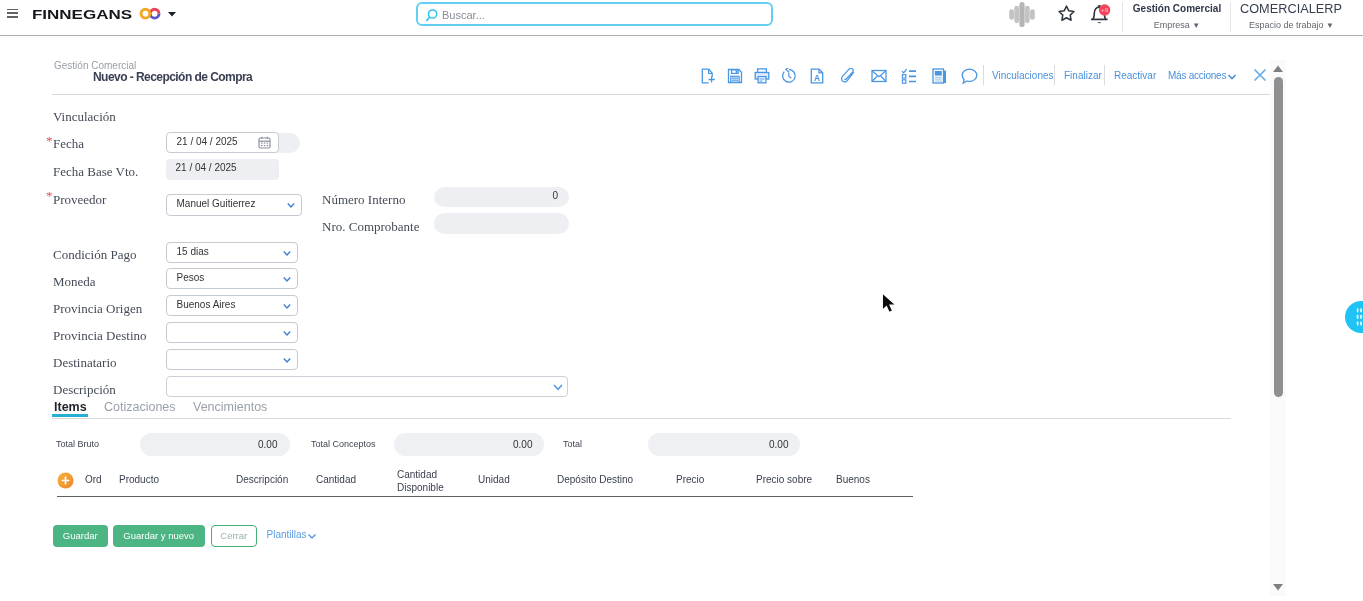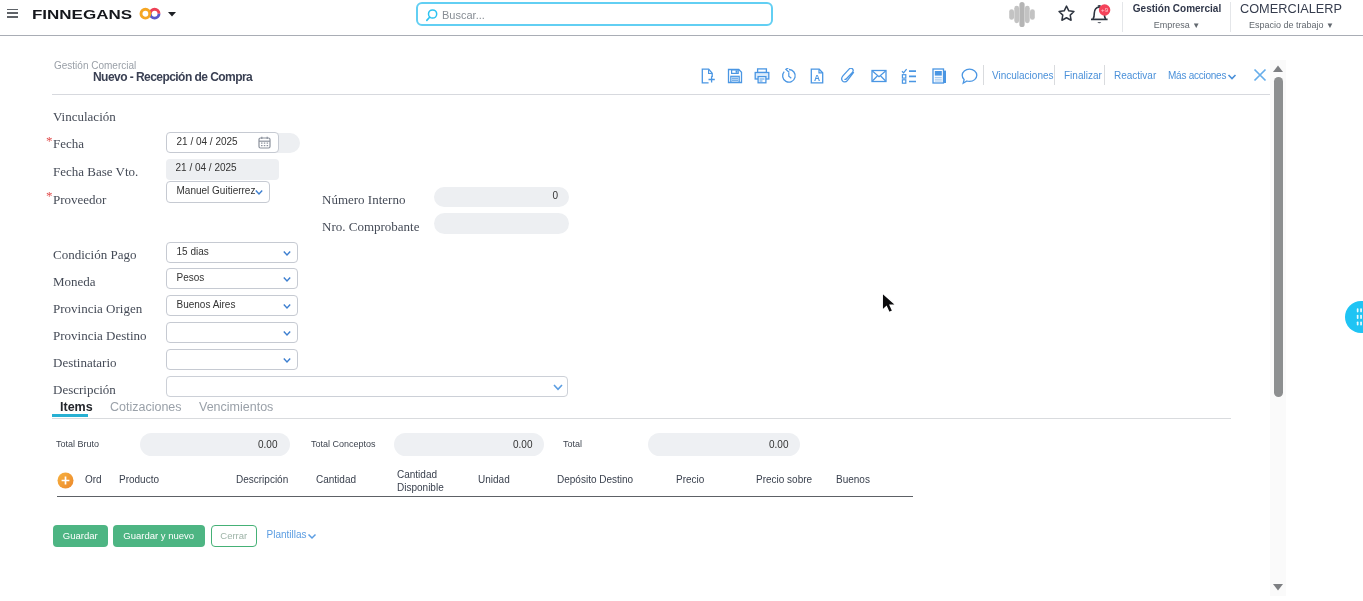--- a/index.html
+++ b/index.html
@@ -30,21 +30,21 @@
 .lbl { position:absolute; font-size:13px; color:#454b57;font-family:Liberation Serif, serif; }
 .req { color:#e14b4b; }
 .pill { position:absolute; background:#edeff2; border-radius:10.5px; }
 .inp { position:absolute; background:#fff; border:1px solid #c6cad2; border-radius:4px; }
 .ginp { position:absolute; background:#edeff2; border-radius:4px; }
 .ival { font-size:10px; color:#333; position:absolute; left:9.5px; top:3px; white-space:nowrap; }
 .chev { position:absolute; width:8px; height:8px; }
 
 
 #tabbar { position:absolute; left:52px; top:417.5px; width:1179px; height:1px; background:#d9dbde; }
-.tab { position:absolute; top:400px; font-size:12.5px; color:#9aa1a9;margin-left:6px; }
+.tab { position:absolute; top:400px; font-size:12.5px; color:#9aa1a9; }
 #tab-items { left:54px; color:#23262c; font-weight:bold; }
 #tab-underline { position:absolute; left:52px; top:414px; width:36px; height:3px; background:#27b0d3; }
 
 
 .tlbl { position:absolute; font-size:9px; color:#3f4550; top:439px; }
 .tpill { position:absolute; top:433px; height:23px; background:#eef0f3; border-radius:11.5px; }
 .tval { position:absolute; top:444px; font-size:10px; color:#333; transform:translateY(-50%); }
 
 
 .th { position:absolute; font-size:10px; color:#3a414e; top:474px; }
@@ -217,21 +217,21 @@
   </svg>
 </div>
 
 <span class="lbl" style="left:53px; top:163.5px">Fecha Base Vto.</span>
 <div class="ginp" style="left:166px; top:158.5px; width:113px; height:21px;">
   <span class="ival">21 / 04 / 2025</span>
   </div>
 
 <span class="lbl" style="left:46px; top:188px"><span class="req">*</span></span>
 <span class="lbl" style="left:53px; top:191.5px">Proveedor</span>
-<div class="inp" style="left:166px; top:181px; width:104px; height:21.5px;">
+<div class="inp" style="left:166px; top:194px; width:136px; height:21.5px;">
   <span class="ival">Manuel Guitierrez</span>
   <svg class="chev" style="right:6px; top:7px" viewBox="0 0 8 8">
     <path d="M0.8 1.6 L4 5 L7.2 1.6" fill="none" stroke="#3d7fd0" stroke-width="1.4"></path>
     </svg>
 </div>
 
 <span class="lbl" style="left:322px; top:192px">Número Interno</span>
 <div class="pill" style="left:434px; top:186.5px; width:135px; height:20.5px;">
   <span class="ival" style="left:auto; right:11px;">0</span>
   </div>

